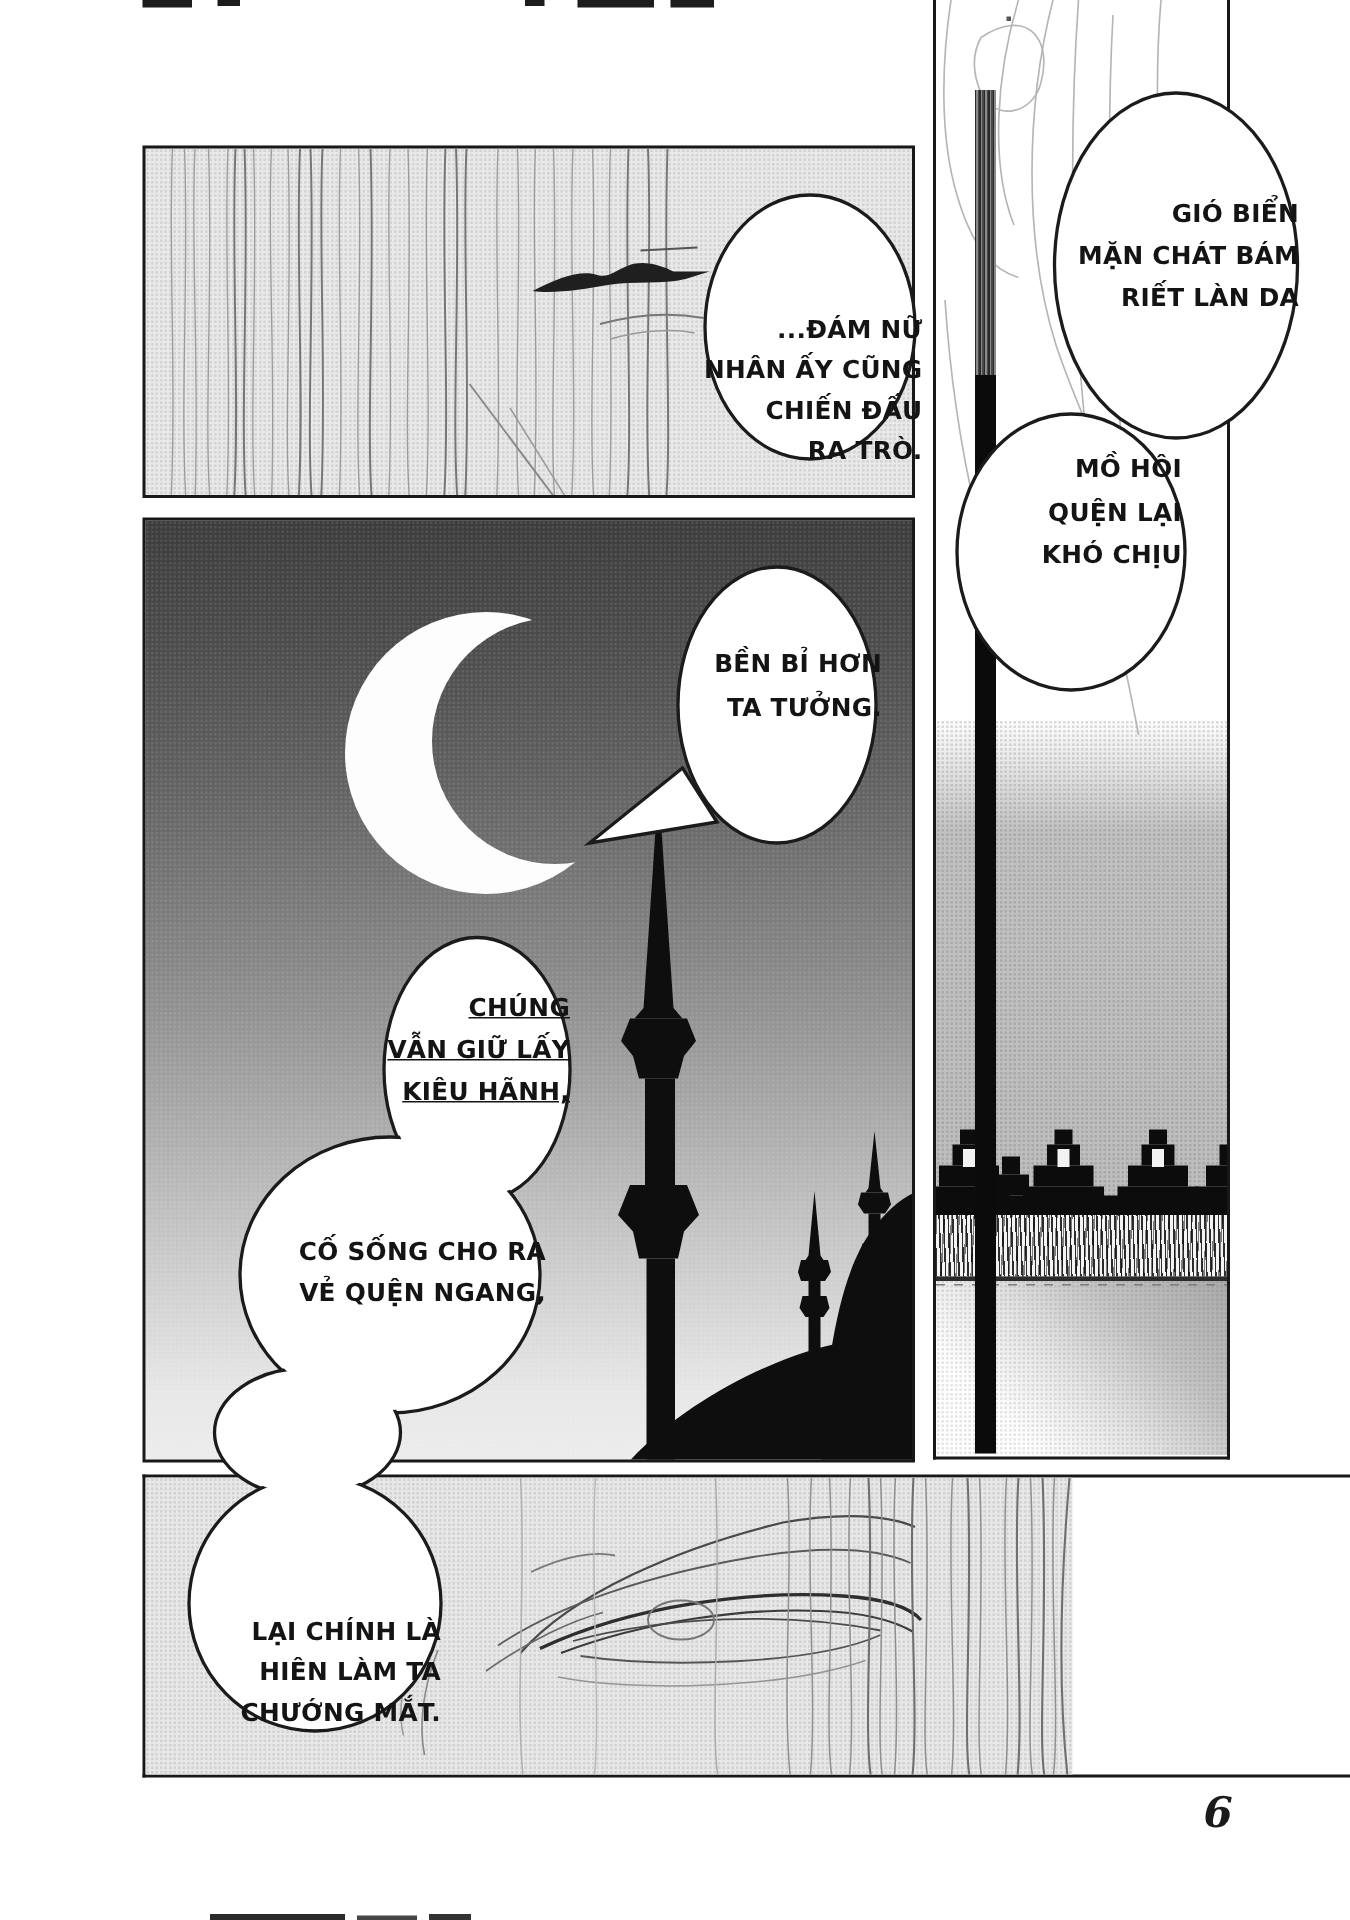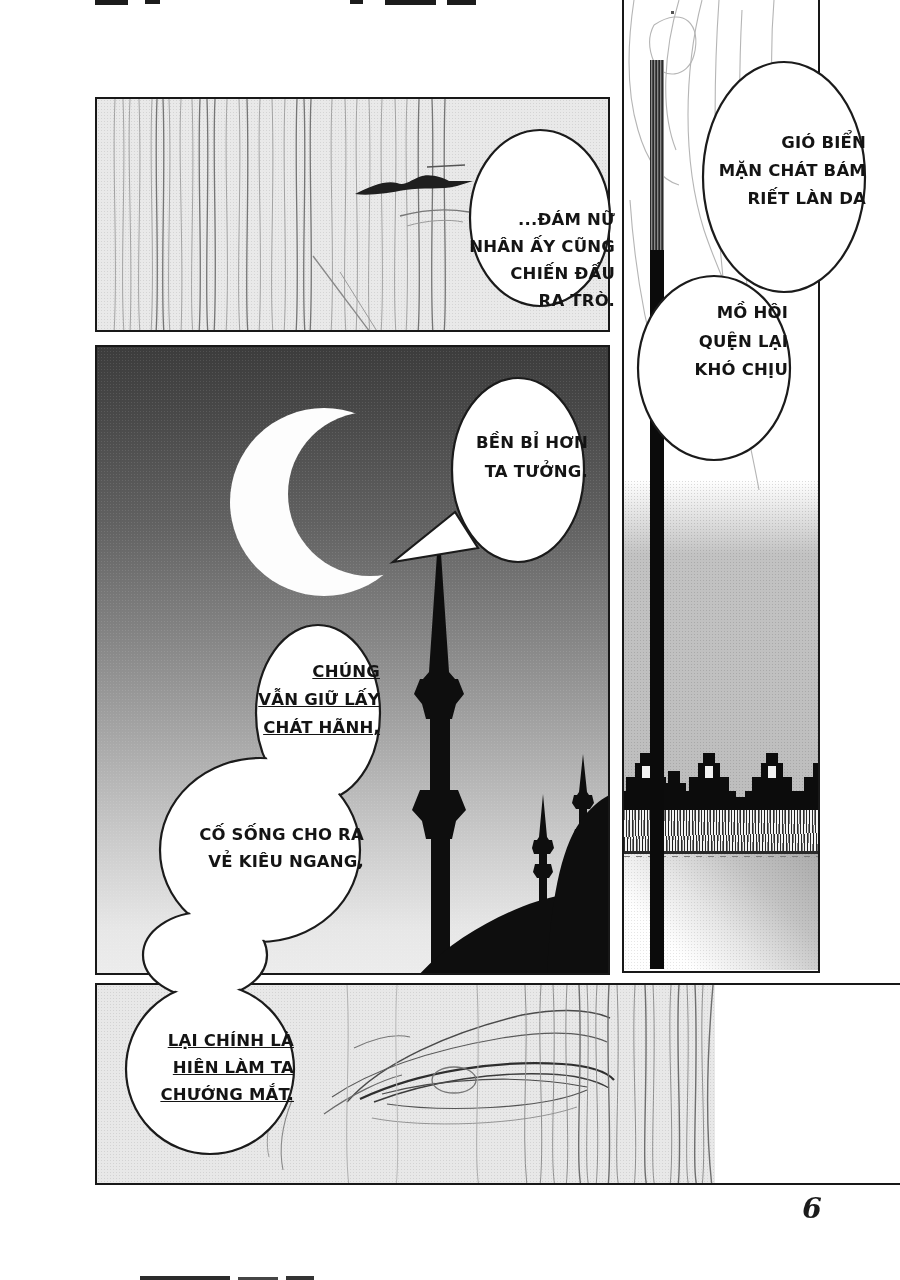--- a/index.html
+++ b/index.html
@@ -268,25 +268,25 @@
     <div>CHIẾN ĐẤU</div>
     <div>RA TRÒ.</div>
   </div>
   <div class="btxt" style="left:452px;top:428px;width:112px;line-height:29px;margin-left:24px;">
     <div>BỀN BỈ HƠN</div>
     <div>TA TƯỞNG.</div>
   </div>
   <div class="btxt" style="left:256px;top:658px;width:124px;line-height:28px;text-decoration:underline;">
     <div>CHÚNG</div>
     <div>VẪN GIỮ LẤY</div>
-    <div>CHÁT HÃNH,</div>
+    <div>KIÊU HÃNH,</div>
   </div>
   <div class="btxt" style="left:156px;top:821px;width:208px;">
     <div>CỐ SỐNG CHO RA</div>
-    <div>VẺ KIÊU NGANG,</div>
-  </div>
-  <div class="btxt" style="left:126px;top:1027px;width:168px;text-decoration:underline;">
+    <div>VẺ QUỆN NGANG,</div>
+  </div>
+  <div class="btxt" style="left:126px;top:1074px;width:168px;">
     <div>LẠI CHÍNH LÀ</div>
     <div>HIÊN LÀM TA</div>
     <div>CHƯỚNG MẮT.</div>
   </div>
 
 </div>
 
 </body></html>

